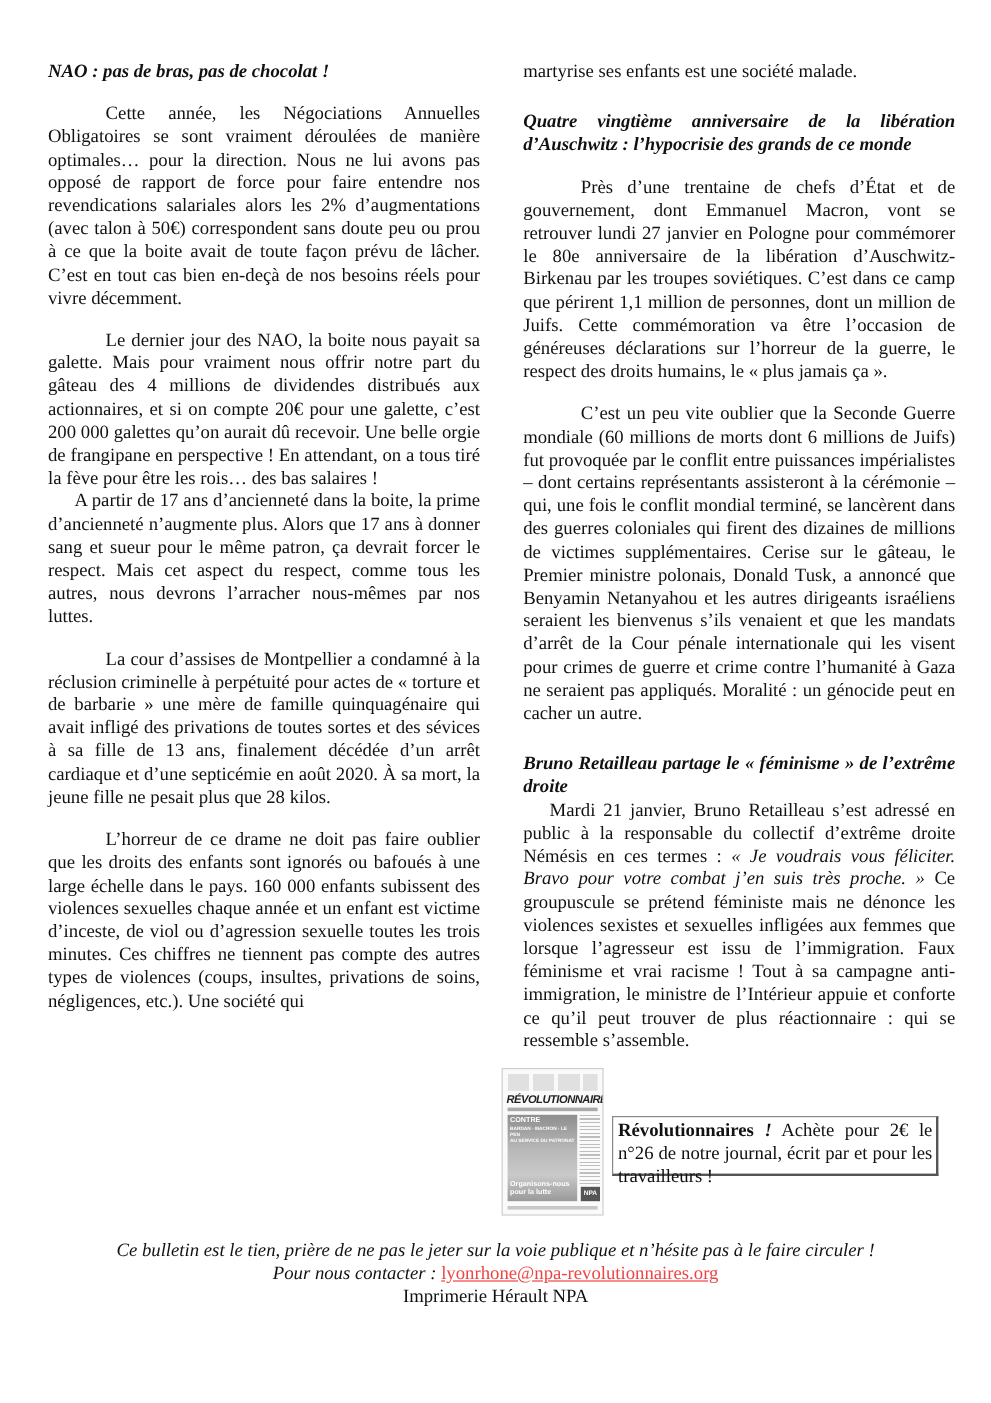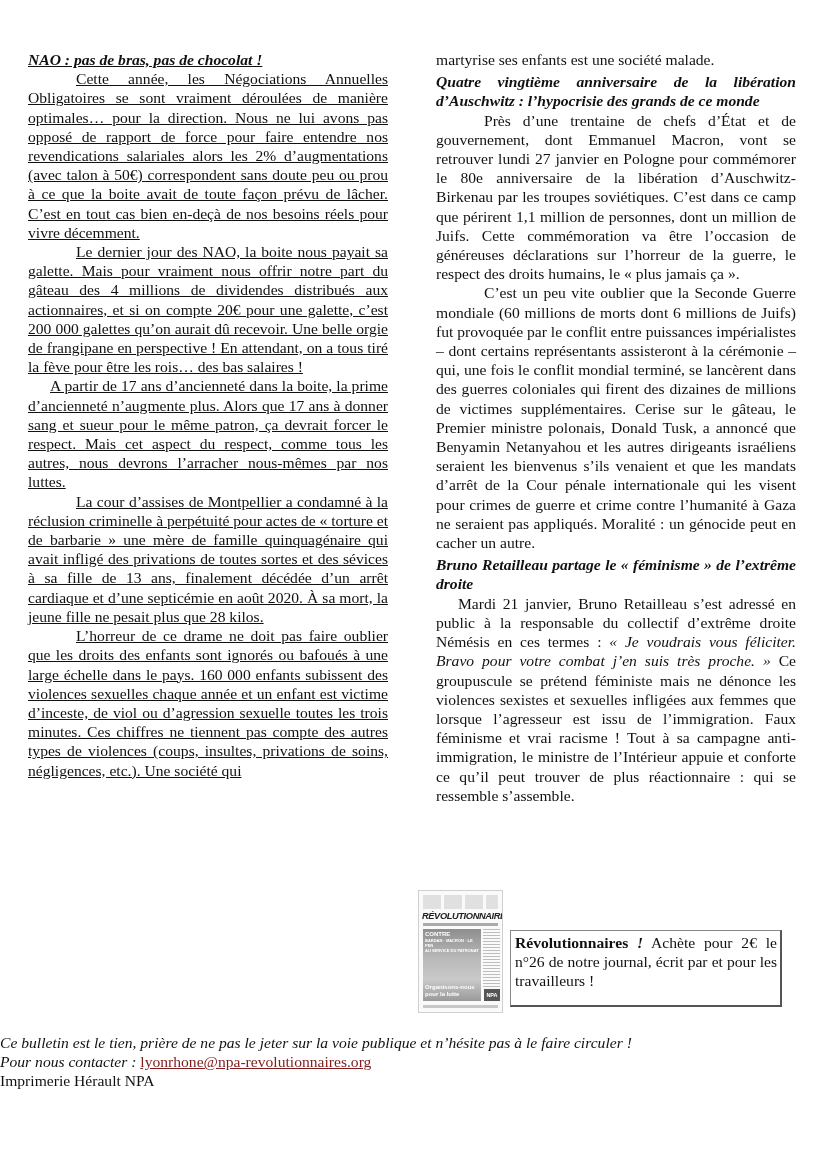--- a/index.html
+++ b/index.html
@@ -6,30 +6,30 @@
   body {
     width: 826px; height: 1169px; position: relative; overflow: hidden;
     font-family: "Liberation Serif", "DejaVu Serif", serif;
     color: #111111;
   }
   .col {
     position: absolute; top: 50px;
     font-size: 15.6px; line-height: 19.2px;
     text-align: justify;
   }
-  .col-left { left: 28px; width: 360px; text-decoration: underline; }
+  .col-left { left: 40px; width: 360px; }
   .col-right { left: 436px; width: 360px; }
   .col p { margin: 0; }
-  .col p.ind { text-indent: 48px; }
+  .col p.ind { text-indent: 48px; margin-top: 16px; }
   .col p.ind-small { text-indent: 22px; }
   .col h2 {
     margin: 0; font-size: 15.6px; line-height: 19.2px;
     font-weight: bold; font-style: italic; text-align: justify;
   }
-  .col h2.after { margin-top: 3px; }
+  .col h2.after { margin-top: 23px; }
   .cover {
     position: absolute; left: 418px; top: 890px; width: 85px; height: 123px;
     border: 1px solid #cfcfcf; background: #fafafa; box-sizing: border-box;
     overflow: hidden;
   }
   .cover .top-strip { position: absolute; left: 4px; right: 4px; top: 4px; height: 14px;
     background: repeating-linear-gradient(90deg, #cfcfcf 0 18px, #fafafa 18px 21px); opacity: .6; }
   .cover .masthead {
     position: absolute; left: 3px; top: 20px; width: 79px;
     font-family: "Liberation Sans", sans-serif; font-weight: bold; font-style: italic;
@@ -50,35 +50,35 @@
   }
   .cover .side-text { position: absolute; left: 64px; top: 38px; width: 17px; height: 60px;
     background: repeating-linear-gradient(180deg, #bdbdbd 0 1px, #fafafa 1px 3px); }
   .cover .npa-badge {
     position: absolute; left: 65px; top: 98px; width: 16px; height: 12px; background: #555;
     color: #fff; font-family: "Liberation Sans", sans-serif; font-weight: bold; font-size: 5.5px;
     text-align: center; line-height: 12px;
   }
   .cover .bottom-strip { position: absolute; left: 4px; right: 4px; bottom: 4px; height: 3px; background: #c8c8c8; }
   .promo-box {
-    position: absolute; left: 510px; top: 930px; width: 272px; height: 77px;
+    position: absolute; left: 510px; top: 930px; width: 272px; height: 50px;
     border-top: 1px solid #888; border-left: 1px solid #888;
     border-right: 2px solid #555; border-bottom: 2px solid #555;
     box-sizing: border-box; padding: 2px 3px 0 4px;
     font-size: 15.6px; line-height: 19.2px; text-align: justify;
   }
   .promo-box b { font-weight: bold; }
   .promo-box i { font-style: italic; font-weight: bold; }
   .footer {
-    position: absolute; left: 0; width: 826px; text-align: left;
+    position: absolute; left: 0; width: 826px; text-align: center;
     font-size: 15.6px; line-height: 19.2px; top: 1033px;
   }
   .footer .l1 { font-style: italic; }
   .footer .l2 { font-style: italic; }
-  .footer a { color: #7f1d1d; font-style: normal; }
+  .footer a { color: #ef4444; font-style: normal; }
 </style>
 </head>
 <body>
 
 <div class="col col-left">
   <section>
     <h2>NAO : pas de bras, pas de chocolat !</h2>
     <p class="ind">Cette année, les Négociations Annuelles Obligatoires se sont vraiment déroulées de manière optimales… pour la direction. Nous ne lui avons pas opposé de rapport de force pour faire entendre nos revendications salariales alors les 2% d’augmentations (avec talon à 50€) correspondent sans doute peu ou prou à ce que la boite avait de toute façon prévu de lâcher. C’est en tout cas bien en-deçà de nos besoins réels pour vivre décemment.</p>
   </section>
 

